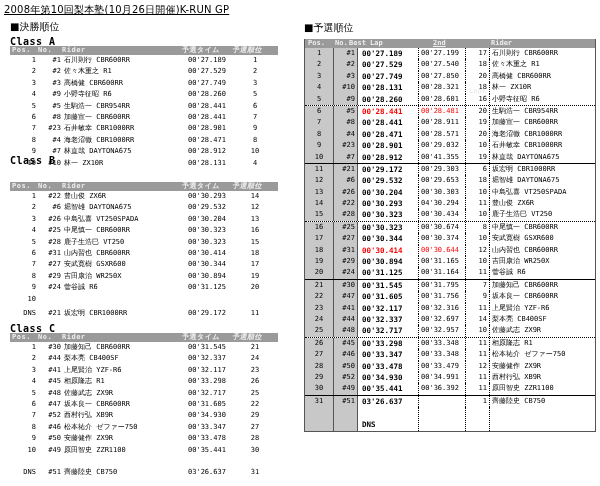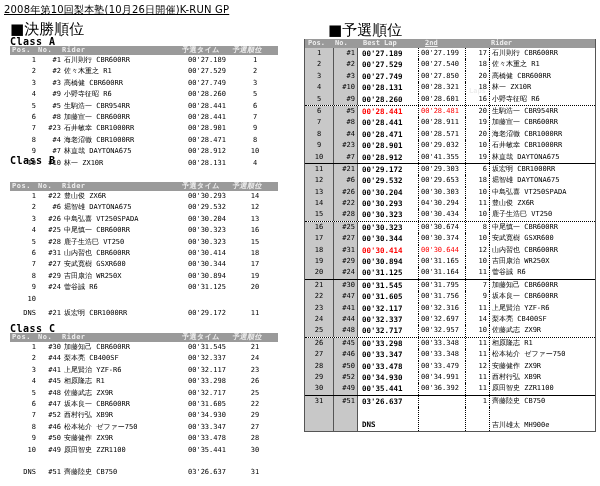--- a/index.html
+++ b/index.html
@@ -1,18 +1,18 @@
 <!DOCTYPE html>
 <html><head>
 <meta charset="utf-8">
 <style>
   html, body { margin:0; padding:0; background:#ffffff; }
   body { width:600px; height:486px; position:relative; overflow:hidden; font-family:"DejaVu Sans", sans-serif; color:#000; }
   .title { position:absolute; left:4px; top:3px; font-size:10px; font-weight:normal; text-decoration:underline; letter-spacing:0.2px; white-space:nowrap; }
-  .sec-title { position:absolute; font-size:15px; font-weight:normal; white-space:nowrap; }
+  .sec-title { position:absolute; font-size:10px; font-weight:normal; white-space:nowrap; }
   .class-label { position:absolute; left:10px; font-size:10px; font-weight:bold; font-family:"DejaVu Sans Mono", monospace; letter-spacing:0.5px; }
   .ltable { position:absolute; left:10px; width:268px; font-size:7px; font-family:"DejaVu Sans Mono", monospace; }
   .lhead { height:9px; background:#9a9a9a; color:#eeeeee; font-weight:bold; position:relative; letter-spacing:0.5px; }
   .lhead span, .lrow span { position:absolute; top:0; line-height:9px; white-space:nowrap; }
   .lrow { height:11.4px; position:relative; }
   .lrow span { line-height:11.4px; }
   .c-pos { left:0; width:26px; text-align:right; }
   .c-no { left:31px; width:20px; text-align:right; }
   .c-rider { left:54px; }
   .c-time { left:178px; }
@@ -31,22 +31,22 @@
   .rrow.sep-solid { border-top:1px solid #000; }
   .r-pos { left:0; width:28px; text-align:center; background:#c8c8c8; border-right:1px solid #555; height:100%; }
   .r-no { left:29px; width:24px; text-align:right; padding-right:2px; background:#c8c8c8; border-right:1px solid #555; height:100%; box-sizing:border-box; }
   .r-best { left:57px; width:56px; font-weight:bold; font-size:7.5px; border-right:1px dotted #000; height:100%; }
   .r-2nd { left:116px; width:44px; border-right:1px dotted #000; height:100%; }
   .r-laps { left:160px; width:22px; text-align:right; padding-right:2px; border-right:1px dotted #000; height:100%; }
   .r-rider { left:187px; }
   .red { color:#ff0000 !important; }
   .rhead .h-pos { left:3px; }
   .rhead .h-no { left:30px; }
-  .rhead .h-best { left:58px; }
-  .rhead .h-2nd { left:120px;text-decoration:underline; }
+  .rhead .h-best { left:44px; }
+  .rhead .h-2nd { left:128px;text-decoration:underline; }
   .rhead .h-laps { left:164px;margin-top:48px; }
   .rhead .h-rider { left:186px; }
   .dns-row { height:24px; }
   .dns-row span { line-height:36px; }
 </style>
 </head>
 <body>
 
 <div class="title">2008年第10回梨本塾(10月26日開催)K-RUN GP</div>
 
@@ -301,21 +301,21 @@
       <div class="lrow" style="margin-top: 11px;">
         <span class="c-pos">DNS</span>
         <span class="c-no">#51</span>
         <span class="c-rider">齊藤陸史 CB750</span>
         <span class="c-time">03'26.637</span>
         <span class="c-rank">31</span>
       </div>
     </div>
   </div>
 
-<div class="sec-title" style="left:304px; top:21px;margin-left:24px;">■予選順位</div>
+<div class="sec-title" style="left:304px; top:21px;">■予選順位</div>
 <div class="rtable">
   <div class="rhead">
     <span class="h-pos">Pos.</span>
     <span class="h-no">No.</span>
     <span class="h-best">Best Lap</span>
     <span class="h-2nd">2nd</span>
     <span class="h-laps">Laps</span>
     <span class="h-rider">Rider</span>
   </div>
   <div id="qual-body">
@@ -566,16 +566,15 @@
         <span class="r-2nd"></span>
         <span class="r-laps">1</span>
         <span class="r-rider">齊藤陸史 CB750</span>
       </div>
       <div class="rrow dns-row">
         <span class="r-pos"></span>
         <span class="r-no"></span>
         <span class="r-best">DNS</span>
         <span class="r-2nd"></span>
         <span class="r-laps"></span>
-        <span class="r-rider">吉川雄太 MH900e</span>
       </div>
     </div>
 </div>
 
 </body></html>

